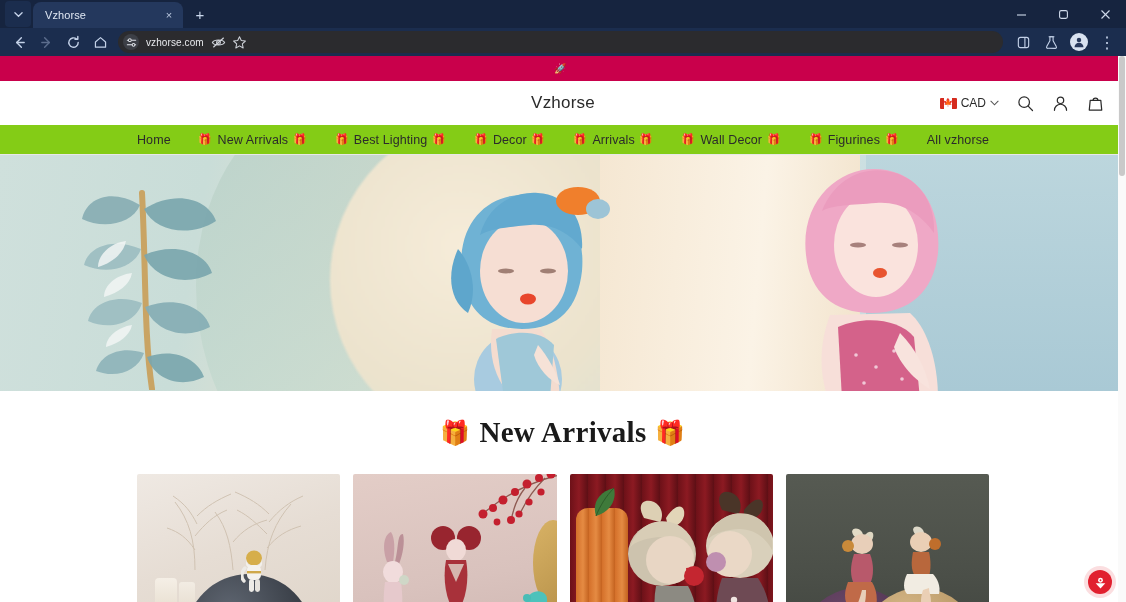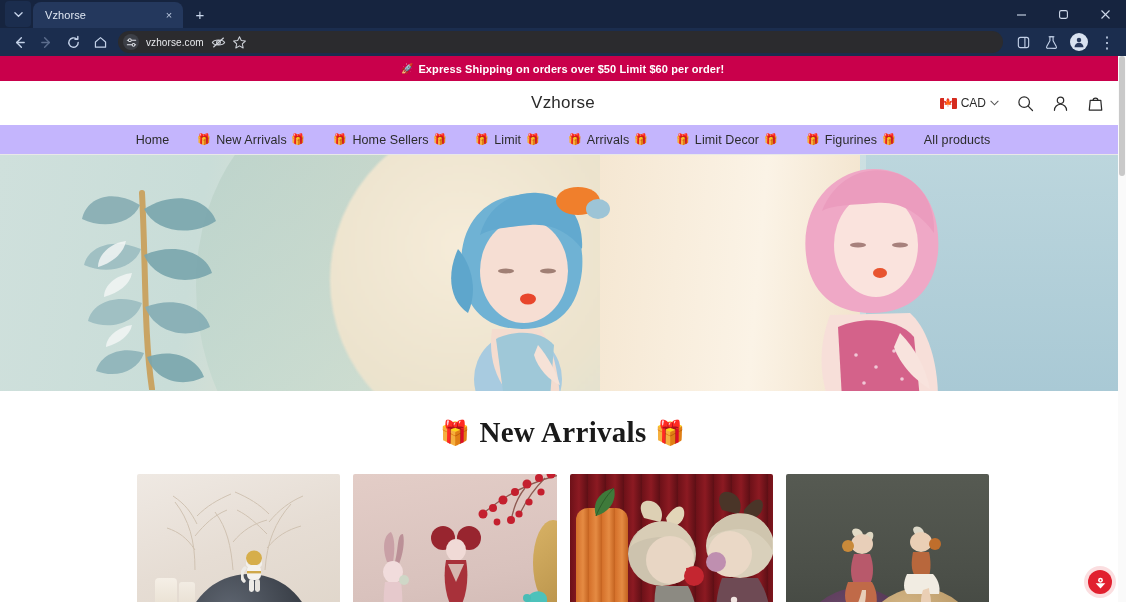--- a/index.html
+++ b/index.html
@@ -180,21 +180,21 @@
   .flag i {
     position: absolute; left: 50%; top: 50%;
     transform: translate(-50%,-50%);
     color: #d52b1e; font-size: 8px; font-style: normal; line-height: 1;
   }
   .chev { font-size: 8px; color: #555; }
   .hicon { color: #2b2b2b; display: flex; align-items: center; }
 
   .navbar {
     height: 30px;
-    background: #c4b5fd;
+    background: #84cc16;
     border-bottom: 1px solid #e8e8e8;
     display: flex; align-items: center; justify-content: center;
     gap: 0px;
   }
   .nav-item {
     font-size: 12.5px;
     color: #2b2b2b;
     padding: 0 14px;
     white-space: nowrap;
     display: flex; align-items: center; gap: 5px;
@@ -458,21 +458,20 @@
         </span>
       </div>
       <div class="tb-btn">⋮</div>
     </div>
   </div>
 
   <div class="page">
 
     <div class="announce">
       <span class="rocket">🚀</span>
-      <span>Express Shipping on orders over $50 Limit $60 per order!</span>
     </div>
 
     <div class="site-header">
       <div class="brand">Vzhorse</div>
       <div class="header-right">
         <div class="currency">
           <span class="flag">
               <i>🍁</i>
             </span>
           <span>CAD</span>
@@ -507,45 +506,45 @@
       <div class="nav-item">
         <span>Home</span>
       </div>
       <div class="nav-item">
         <span class="gift">🎁</span>
         <span>New Arrivals</span>
         <span class="gift">🎁</span>
       </div>
       <div class="nav-item">
         <span class="gift">🎁</span>
-        <span>Home Sellers</span>
+        <span>Best Lighting</span>
         <span class="gift">🎁</span>
       </div>
       <div class="nav-item">
         <span class="gift">🎁</span>
-        <span>Limit</span>
+        <span>Decor</span>
         <span class="gift">🎁</span>
       </div>
       <div class="nav-item">
         <span class="gift">🎁</span>
         <span>Arrivals</span>
         <span class="gift">🎁</span>
       </div>
       <div class="nav-item">
         <span class="gift">🎁</span>
-        <span>Limit Decor</span>
+        <span>Wall Decor</span>
         <span class="gift">🎁</span>
       </div>
       <div class="nav-item">
         <span class="gift">🎁</span>
         <span>Figurines</span>
         <span class="gift">🎁</span>
       </div>
       <div class="nav-item">
-        <span>All products</span>
+        <span>All vzhorse</span>
       </div>
     </div>
 
     <div class="hero" title="Pastel resin girl figurines with blue and pink hair">
       <div class="blob-green"></div>
       <div class="blob-moon"></div>
       <div class="panel-cream"></div>
       <div class="right-bg"></div>
 
       <svg class="leafy" viewBox="0 0 230 215">

